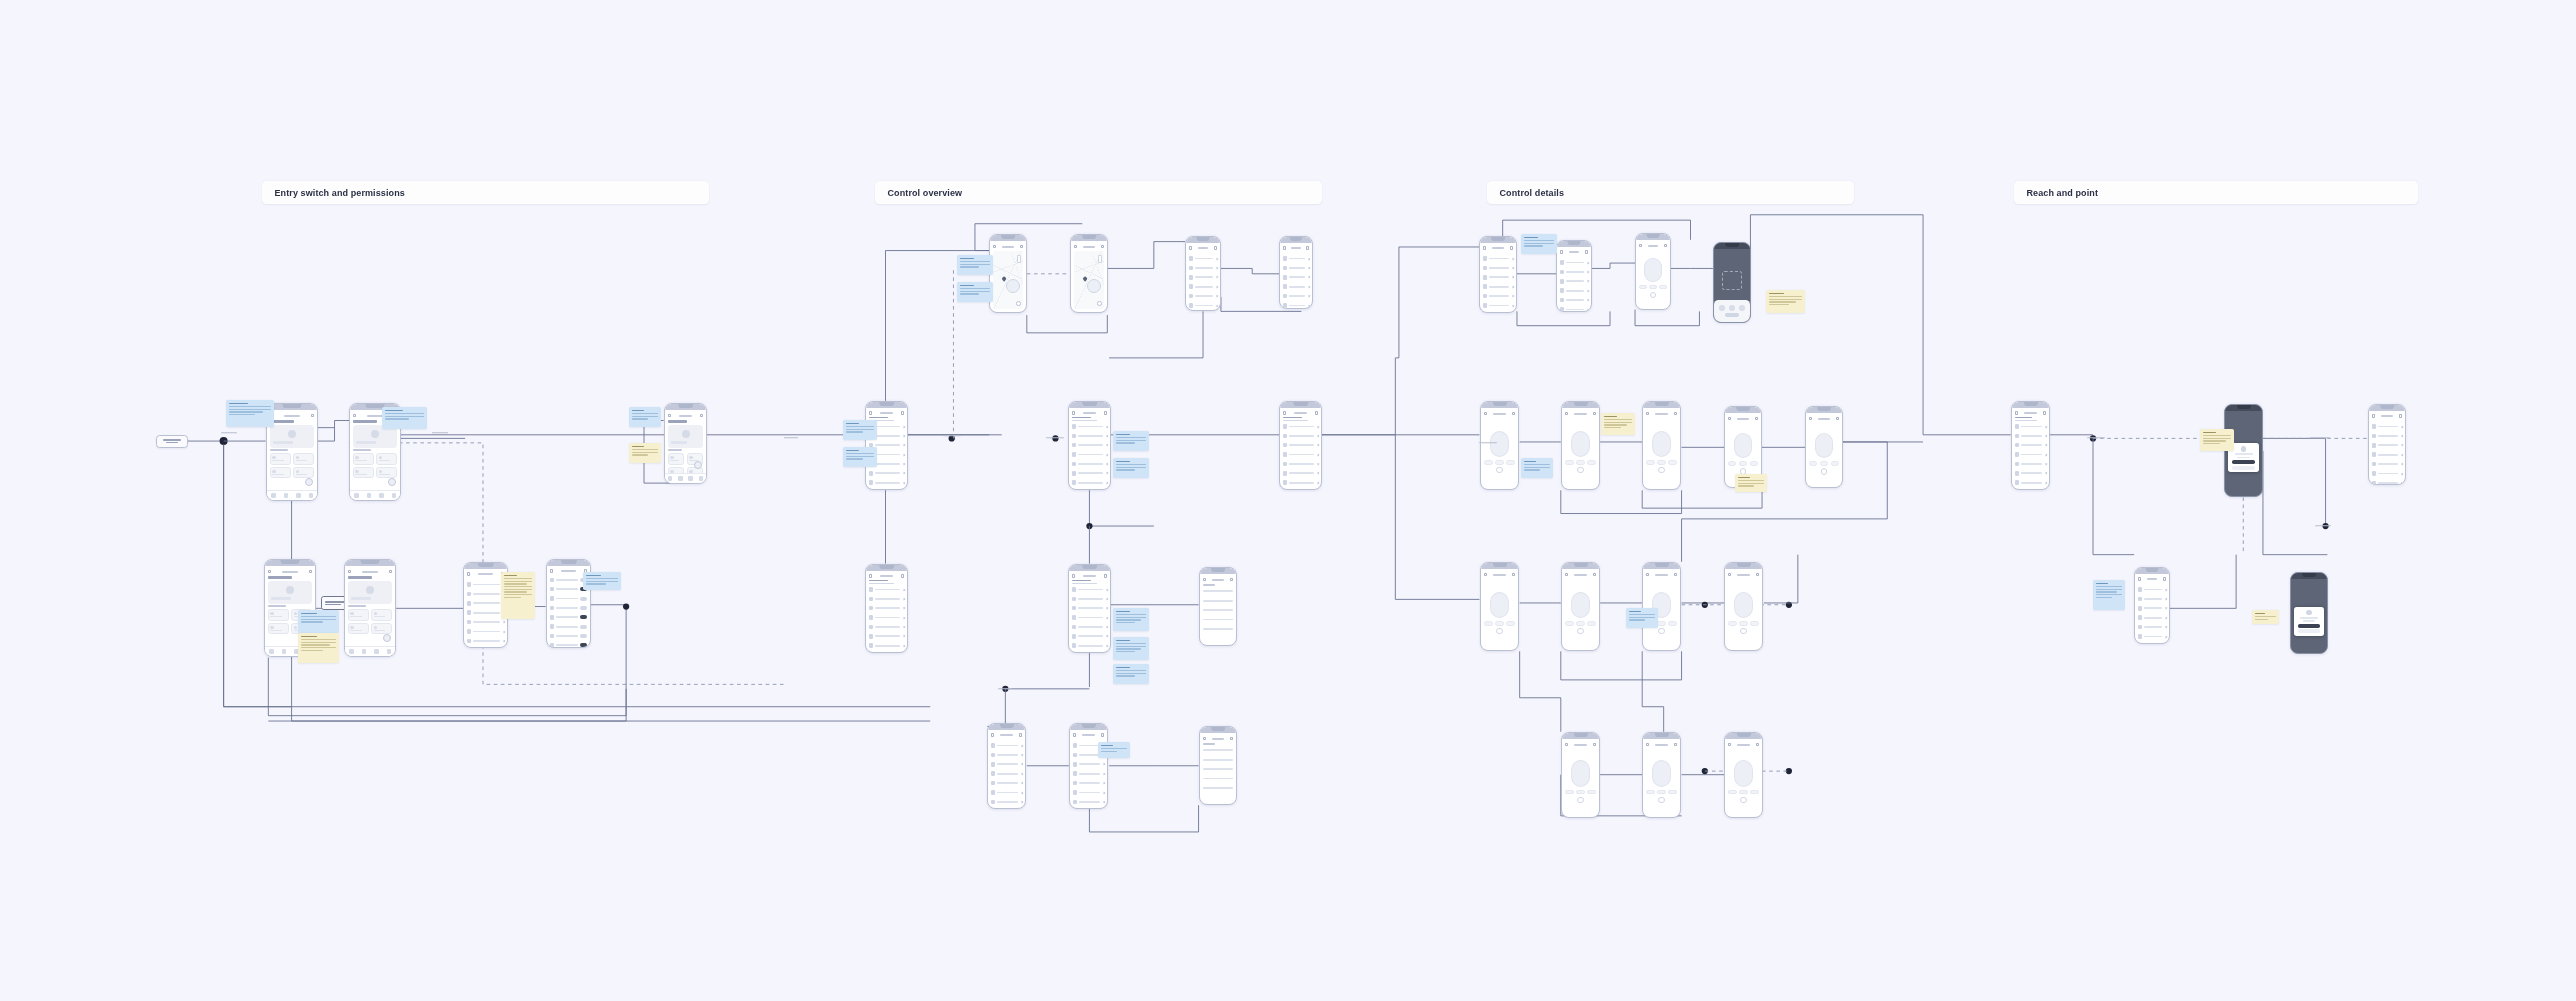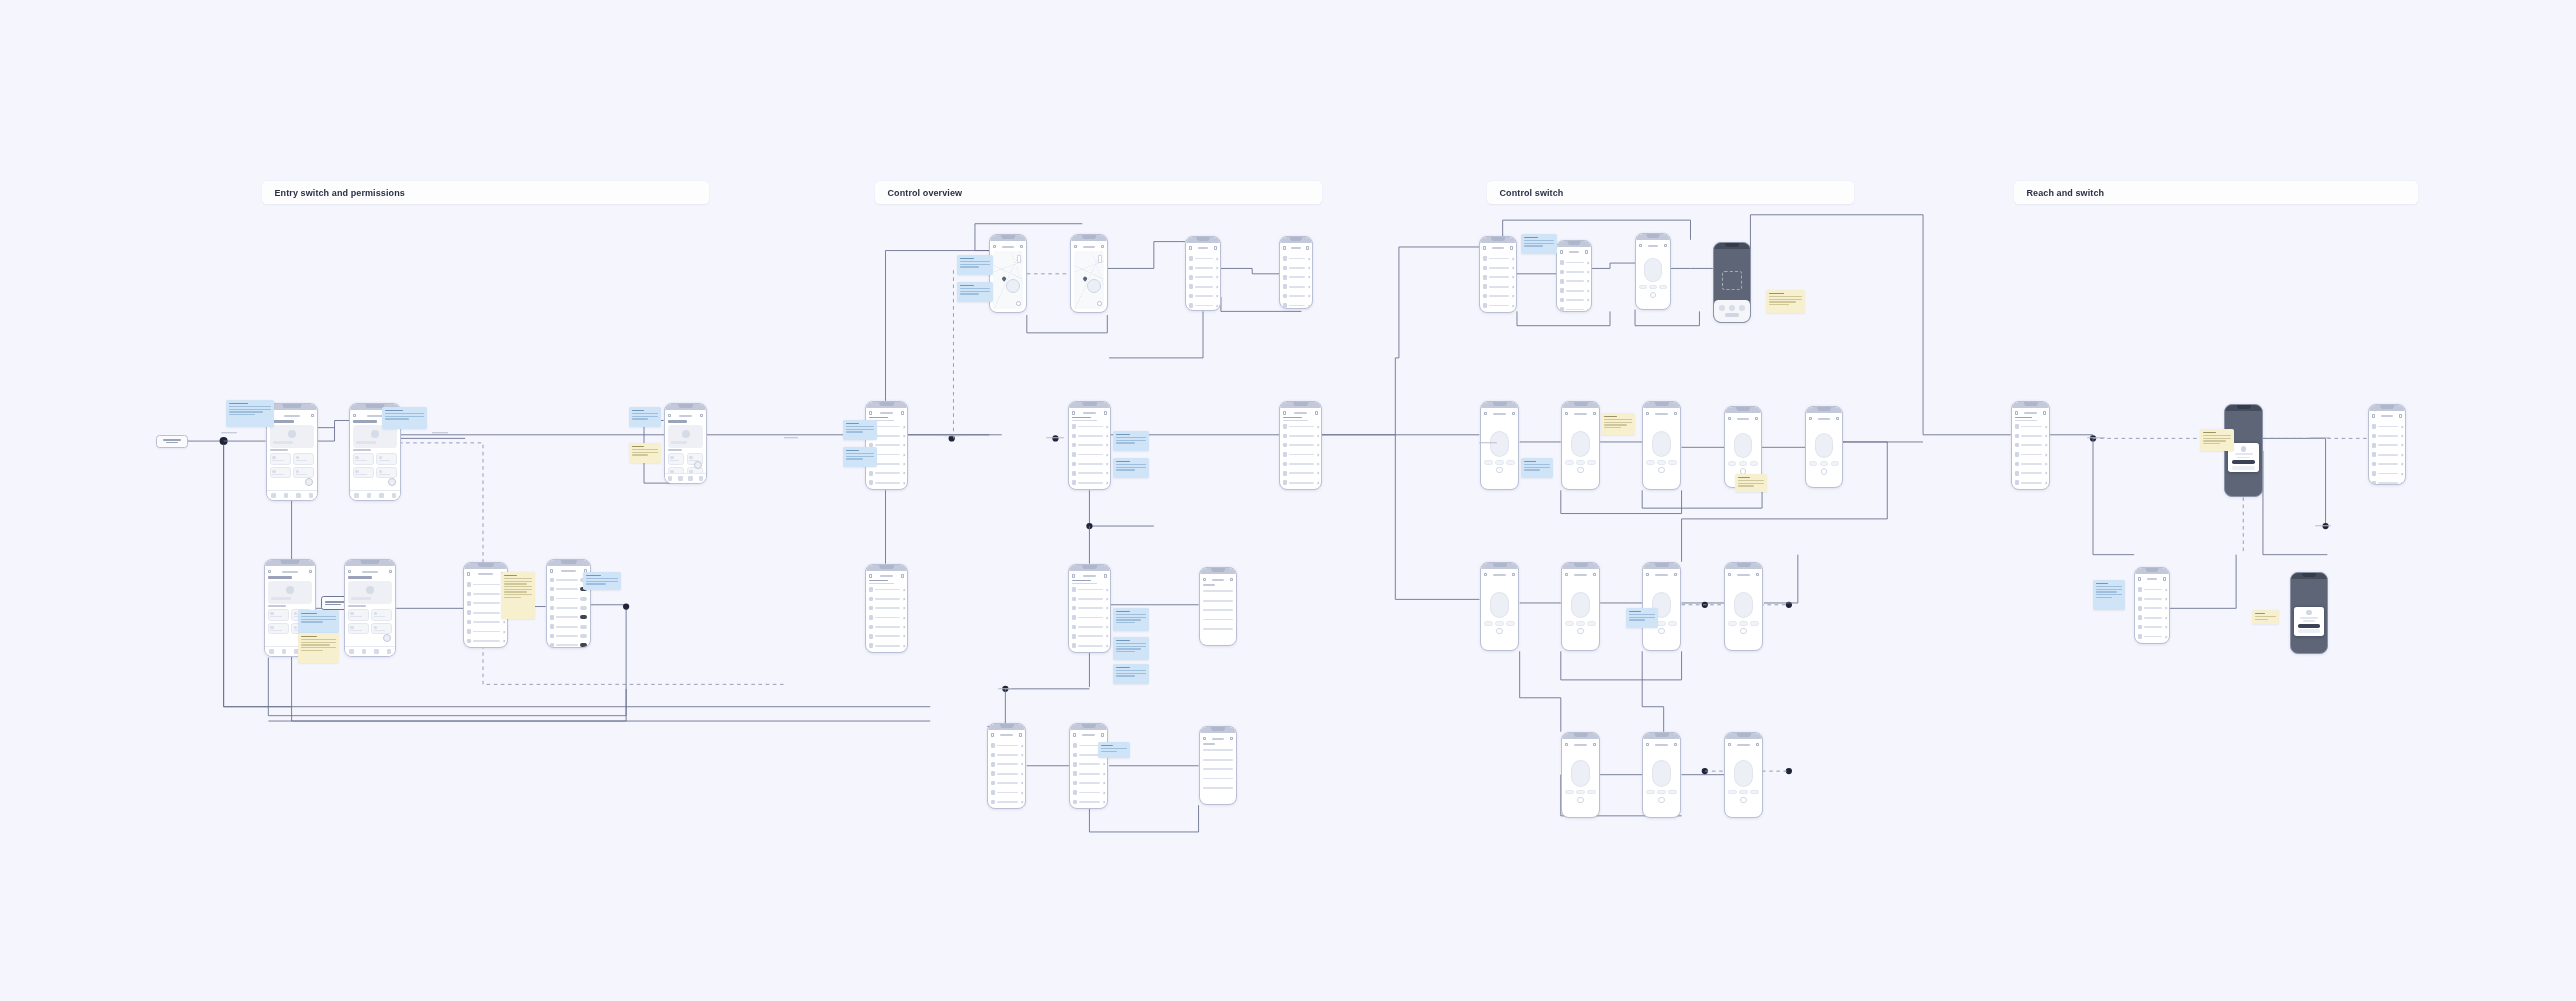--- a/index.html
+++ b/index.html
@@ -301,24 +301,24 @@
     <path class="dashed" d="M2508 556 V620"></path>
   </svg>
 
   <div class="section-bar" style="left:262px;top:181px;width:447px;">
     <span class="lbl">Entry switch and permissions</span>
   </div>
   <div class="section-bar" style="left:875px;top:181px;width:447px;">
     <span class="lbl">Control overview</span>
   </div>
   <div class="section-bar" style="left:1487px;top:181px;width:367px;">
-    <span class="lbl">Control switch</span>
+    <span class="lbl">Control details</span>
   </div>
   <div class="section-bar" style="left:2014px;top:181px;width:404px;">
-    <span class="lbl">Reach and switch</span>
+    <span class="lbl">Reach and point</span>
   </div>
 
   <div class="startbox" style="left:156px;top:435px;width:32px;height:12.5px;">
     <span class="bl" style="width:18px"></span>
     <span class="bl" style="width:11.6px"></span>
   </div>
 
   <div class="tipbox" style="left:321px;top:596px;width:36px;height:14.3px;">
     <span class="bl" style="width:23px"></span>
     <span class="bl" style="width:16px"></span>

